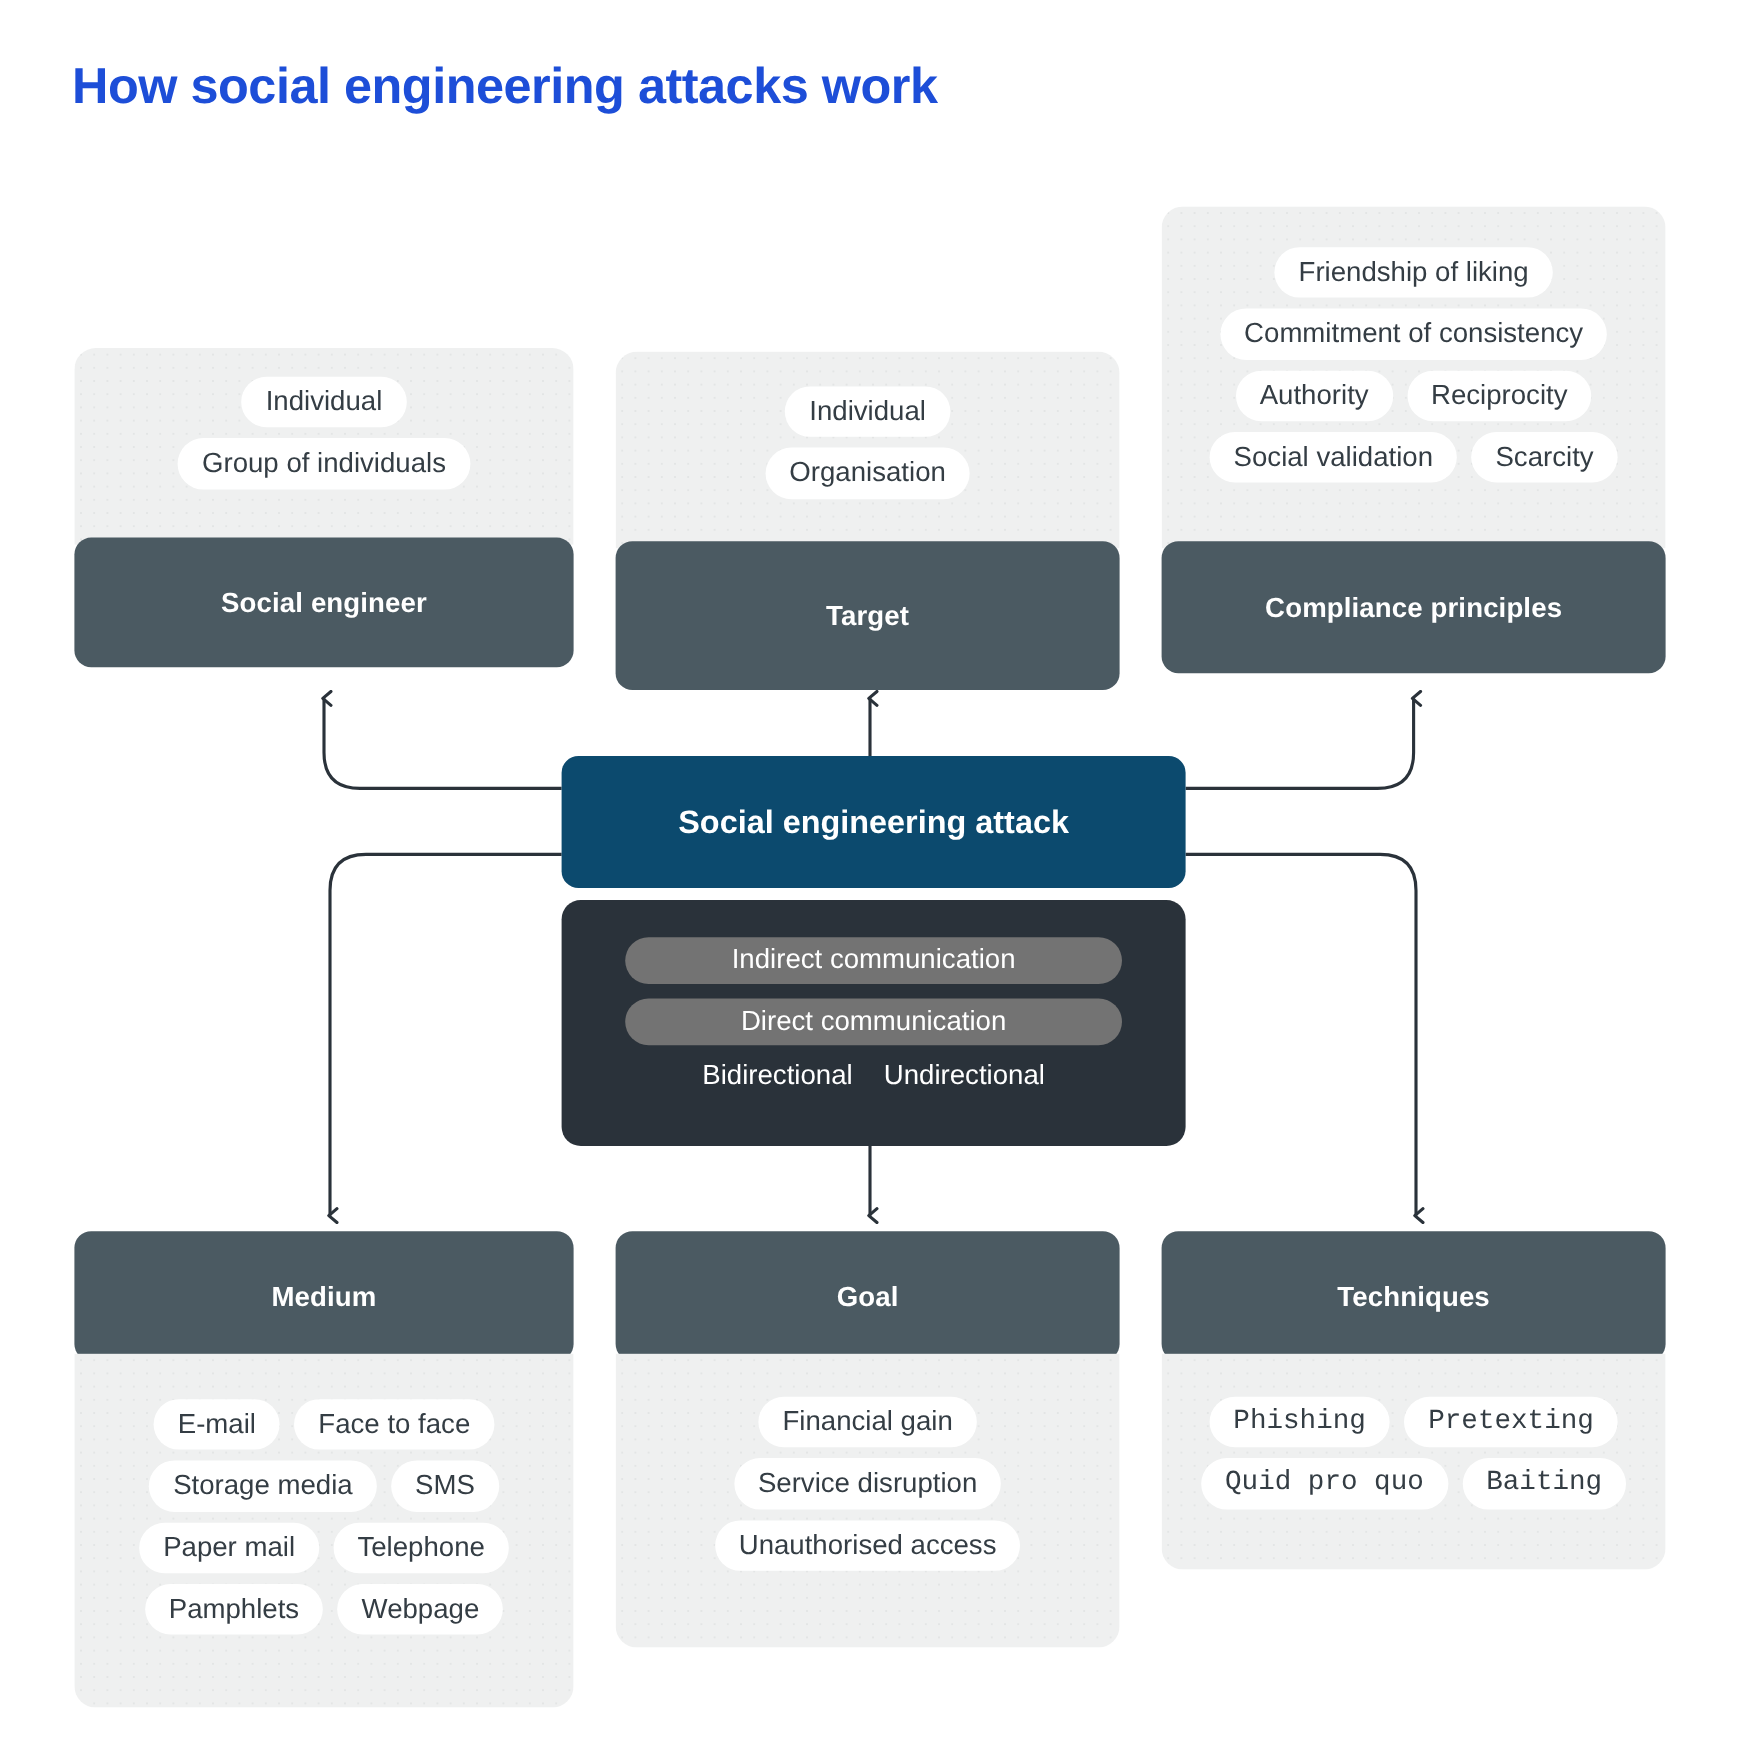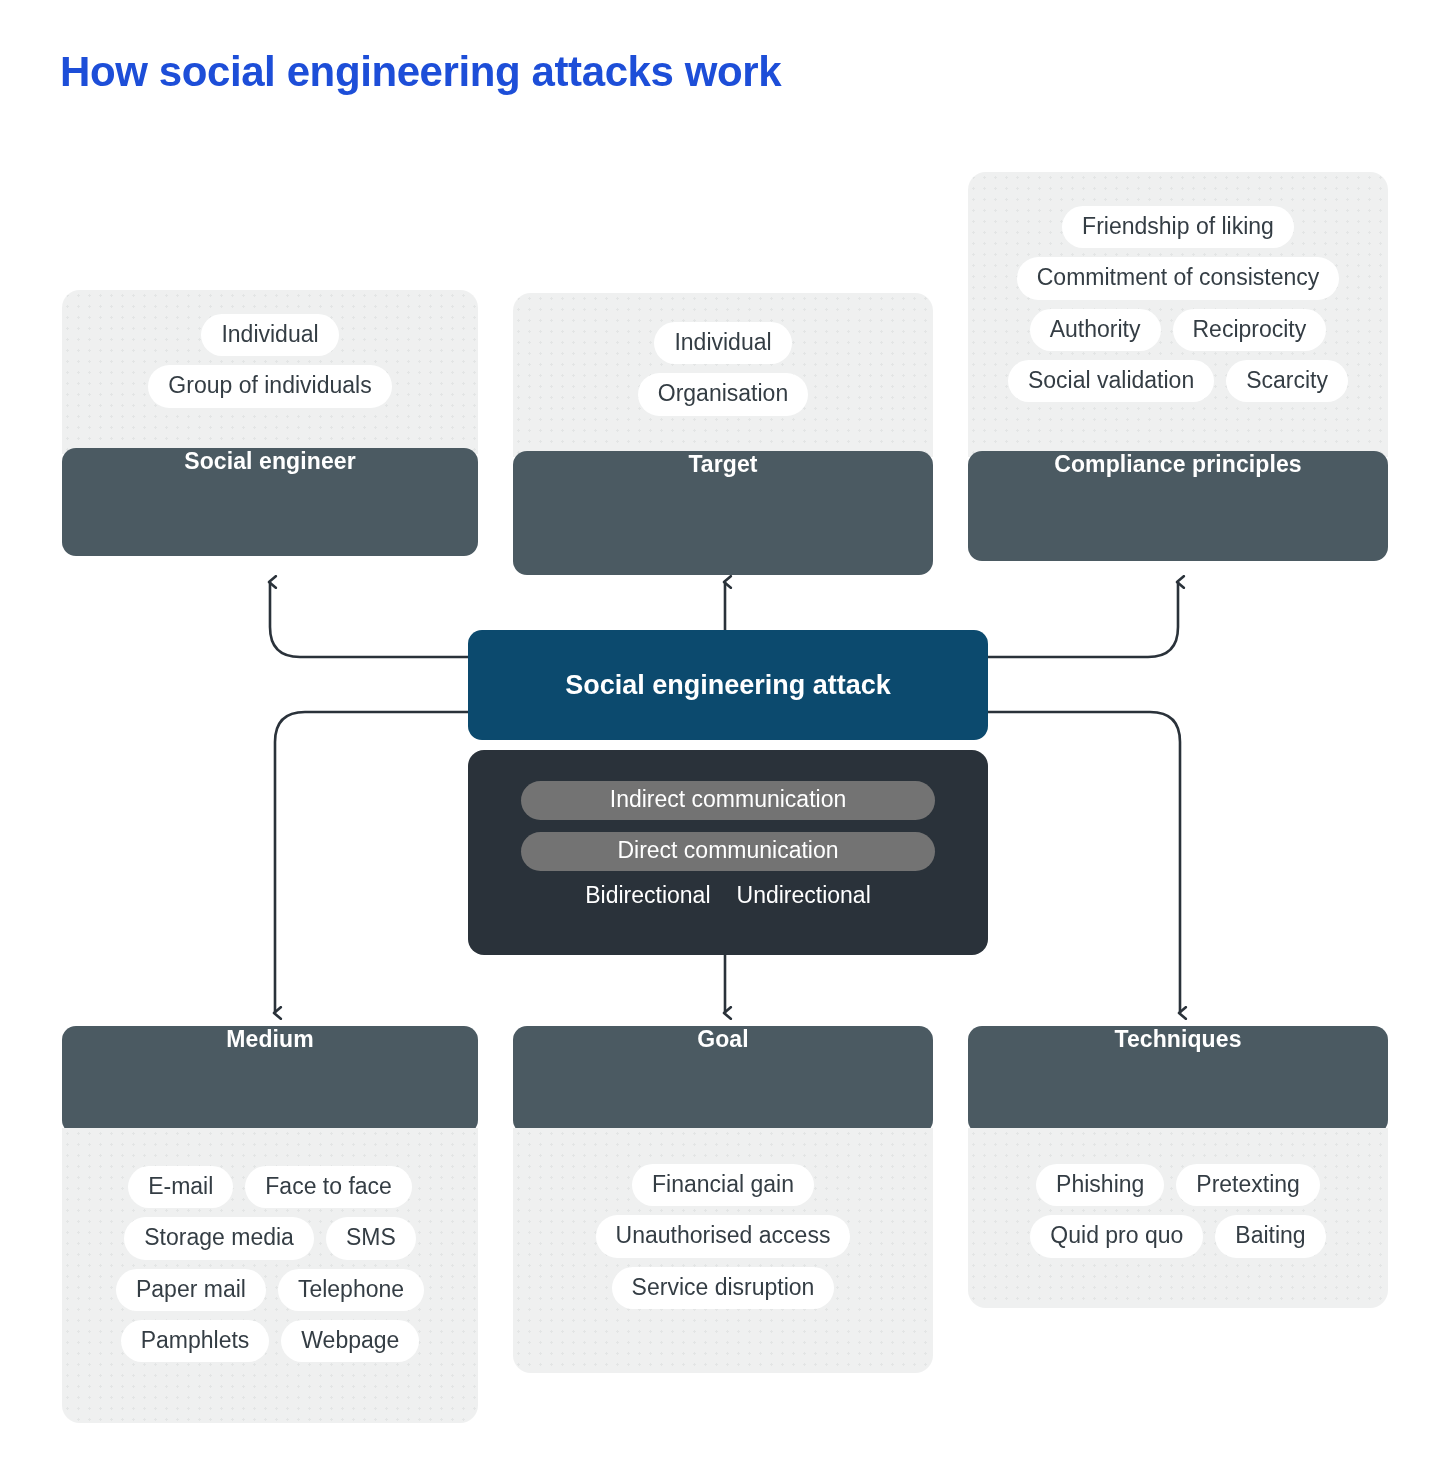--- a/index.html
+++ b/index.html
@@ -50,21 +50,21 @@
     box-sizing: border-box;
   }
   .panel-top    { border-radius: 18px 18px 0 0; }
   .panel-bottom { border-radius: 0 0 18px 18px; }
 
   .header-bar {
     position: absolute;
     background: #4b5a62;
     border-radius: 14px;
     display: flex;
-    align-items: flex-start;
+    align-items: center;
     justify-content: center;
     box-sizing: border-box;
   }
   .header-bar span {
     color: #ffffff;
     font-size: 23px;
     font-weight: 700;
     letter-spacing: 0.1px;
     white-space: nowrap;
   }
@@ -282,35 +282,35 @@
   <div>
     <div class="header-bar" style="left:513px; top:1026px; width:420px; height:108px;">
       <span>Goal</span>
     </div>
     <div class="panel panel-bottom" style="left:513px; top:1128px; width:420px; height:245px;">
       <div class="chips" style="left:0; top:36px; width:420px; padding:0 14px;">
         <div class="row">
           <div class="chip">Financial gain</div>
         </div>
         <div class="row">
+          <div class="chip">Service disruption</div>
+        </div>
+        <div class="row">
           <div class="chip">Unauthorised access</div>
-        </div>
-        <div class="row">
-          <div class="chip">Service disruption</div>
         </div>
       </div>
     </div>
   </div>
 
   <div>
     <div class="header-bar" style="left:968px; top:1026px; width:420px; height:108px;">
       <span>Techniques</span>
     </div>
     <div class="panel panel-bottom" style="left:968px; top:1128px; width:420px; height:180px;">
-      <div class="chips" style="left:0; top:36px; width:420px; padding:0 14px;">
+      <div class="chips" style="left:0; top:36px; width:420px; padding:0 14px;font-family:Liberation Mono, monospace;">
         <div class="row">
           <div class="chip">Phishing</div>
           <div class="chip">Pretexting</div>
         </div>
         <div class="row">
           <div class="chip">Quid pro quo</div>
           <div class="chip">Baiting</div>
         </div>
       </div>
     </div>

